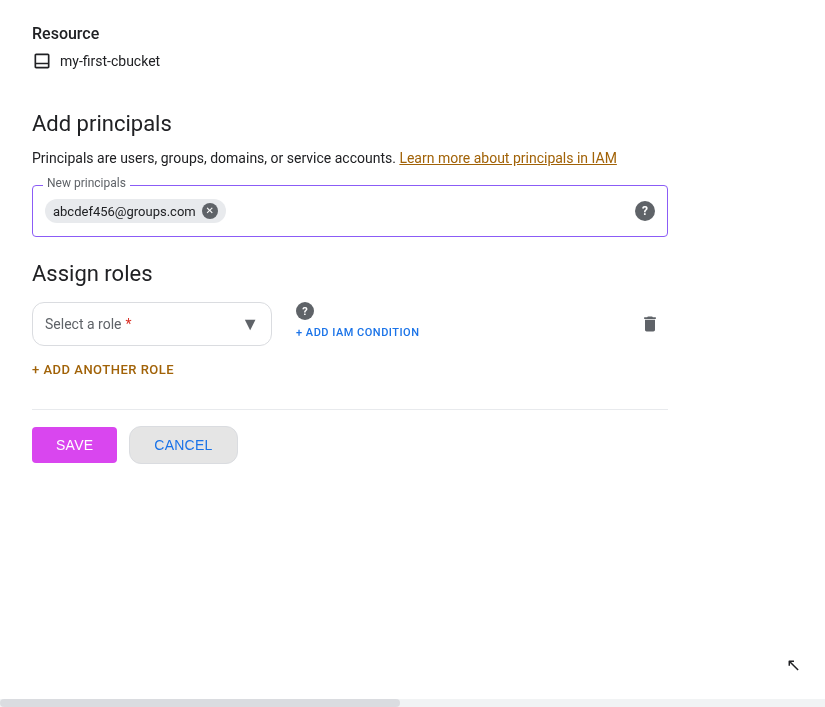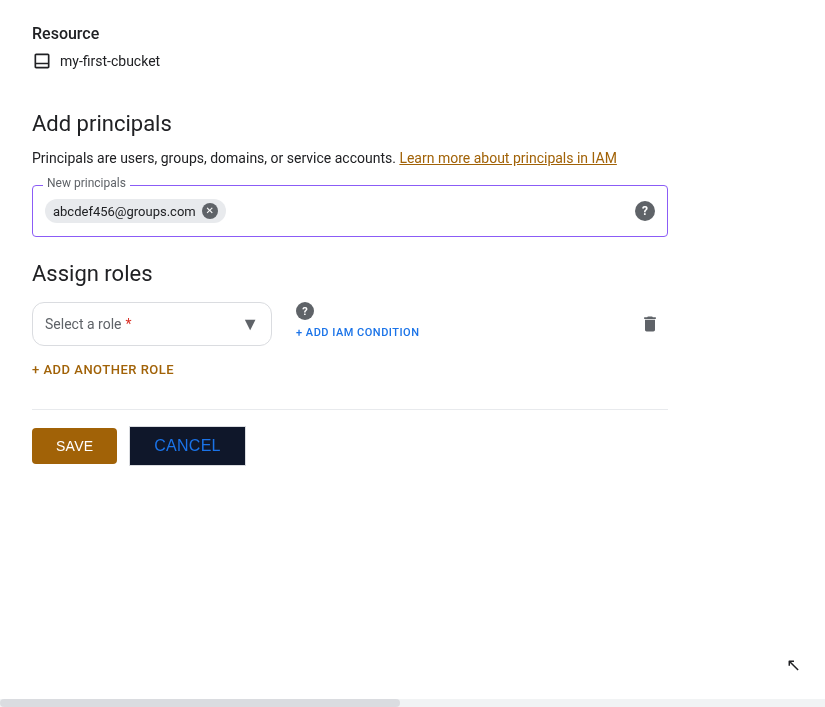--- a/index.html
+++ b/index.html
@@ -253,39 +253,39 @@
     }
 
     .action-buttons {
       display: flex;
       align-items: center;
       gap: 12px;
       margin-top: 8px;
     }
 
     .save-button {
-      background: #a16207;
+      background: #d946ef;
       color: #fff;
       border: none;
       border-radius: 4px;
       padding: 10px 24px;
       font-size: 14px;
       font-weight: 500;
       cursor: pointer;
       letter-spacing: 0.25px;
       text-transform: uppercase;
     }
 
     .cancel-button {
-      background: #0f172a;
+      background: #e5e5e5;
       color: #1a73e8;
       border: 1px solid #dadce0;
-      border-radius: 0;
+      border-radius: 12px;
       padding: 10px 24px;
-      font-size: 16px;
+      font-size: 14px;
       font-weight: 500;
       cursor: pointer;
       letter-spacing: 0.25px;
       text-transform: uppercase;
     }
 
     .cursor {
       position: fixed;
       bottom: 32px;
       right: 24px;

